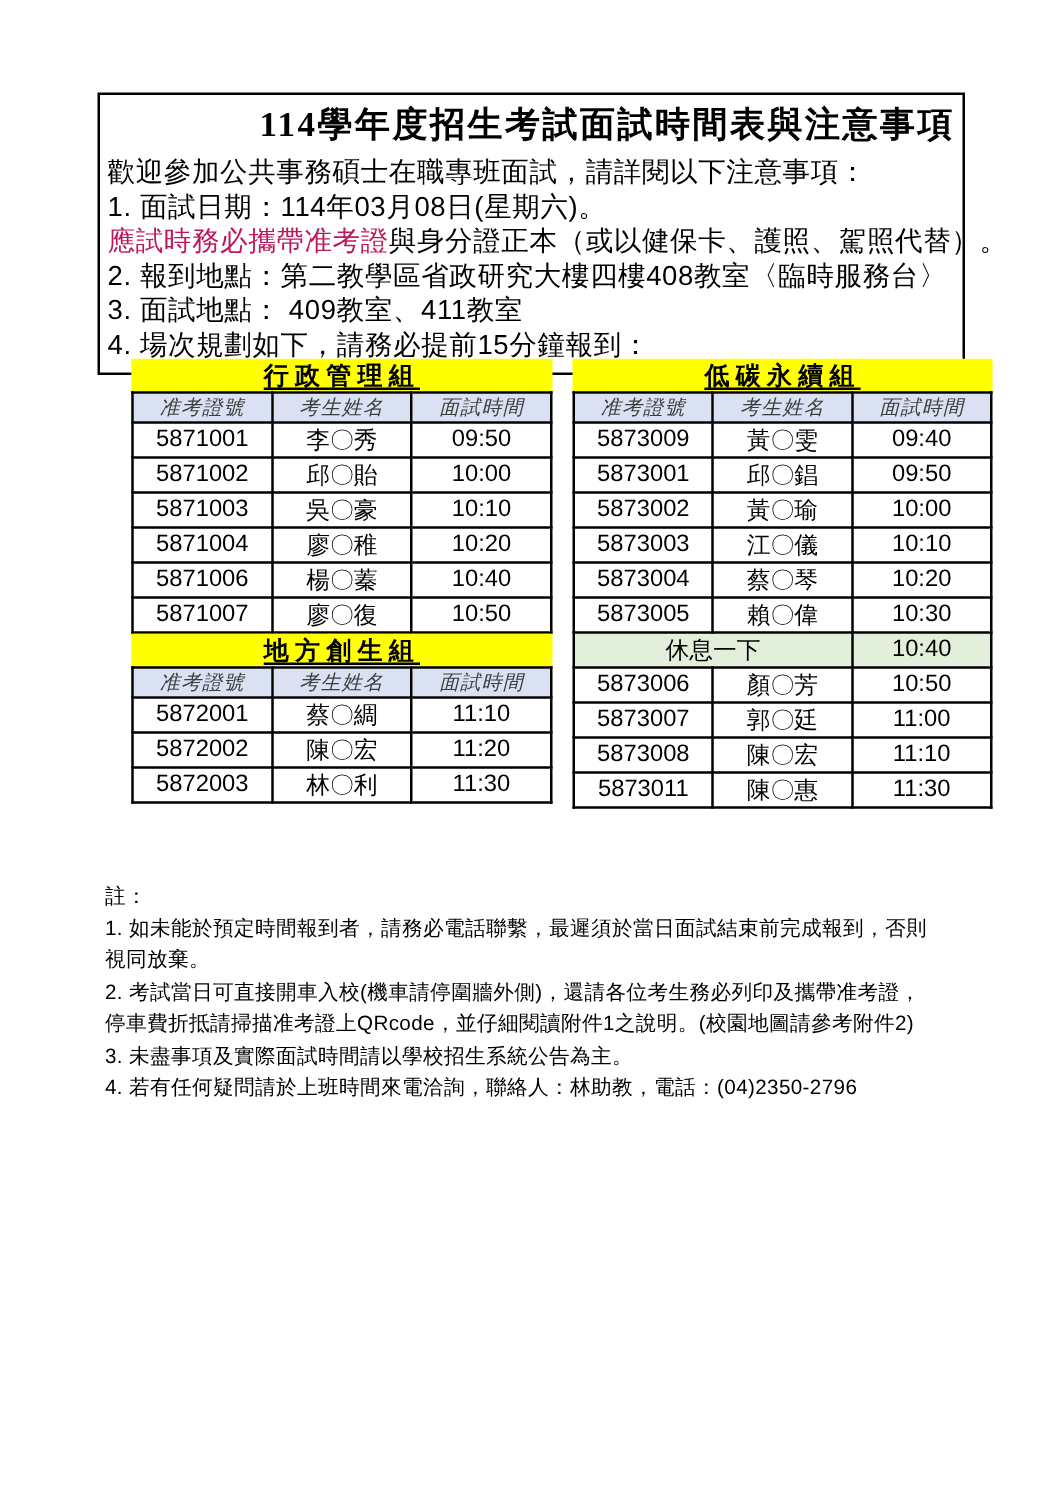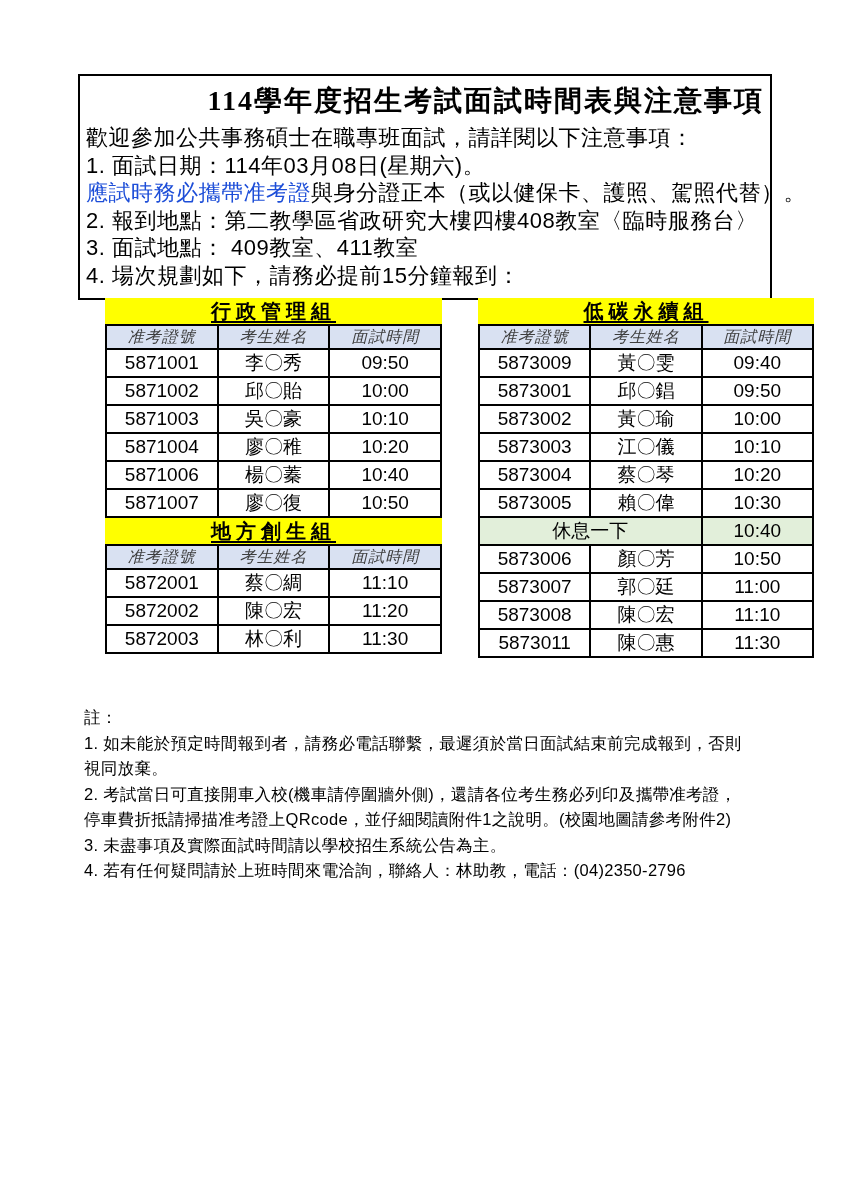--- a/index.html
+++ b/index.html
@@ -12,26 +12,26 @@
   .title-box {
     position:absolute; left:78px; top:74px; width:678px;
     border:2px solid #000; padding:6px 6px 9px 6px; background:#fff;
   }
   .page-title {
     margin:2px 0 6px 0; text-align:right;
     font-family:"Liberation Serif", serif;
     font-size:28px; font-weight:bold; letter-spacing:2px; line-height:34px;
   }
   .intro-line { font-size:22px; line-height:27.5px; letter-spacing:0.5px; white-space:nowrap; }
-  .red-text { color:#1d4ed8; }
+  .red-text { color:#be185d; }
 
   
-  .col { position:absolute; top:298px;padding-left:25px; }
+  .col { position:absolute; top:287px;padding-left:25px; }
   .col-left  { left:80px;  width:337px; }
-  .col-right { left:433px; width:336px;margin-left:20px; }
+  .col-right { left:433px; width:336px; }
 
   .group-caption {
     height:26px; background:#ffff00;
     display:flex; align-items:center; justify-content:center;
     font-weight:bold; font-size:20px; letter-spacing:5px;
     text-decoration:underline; text-underline-offset:3px;
     font-family:"Liberation Serif", serif;
   }
   table.schedule { border-collapse:collapse; width:100%; table-layout:fixed; background:#fff; }
   table.schedule th, table.schedule td {

